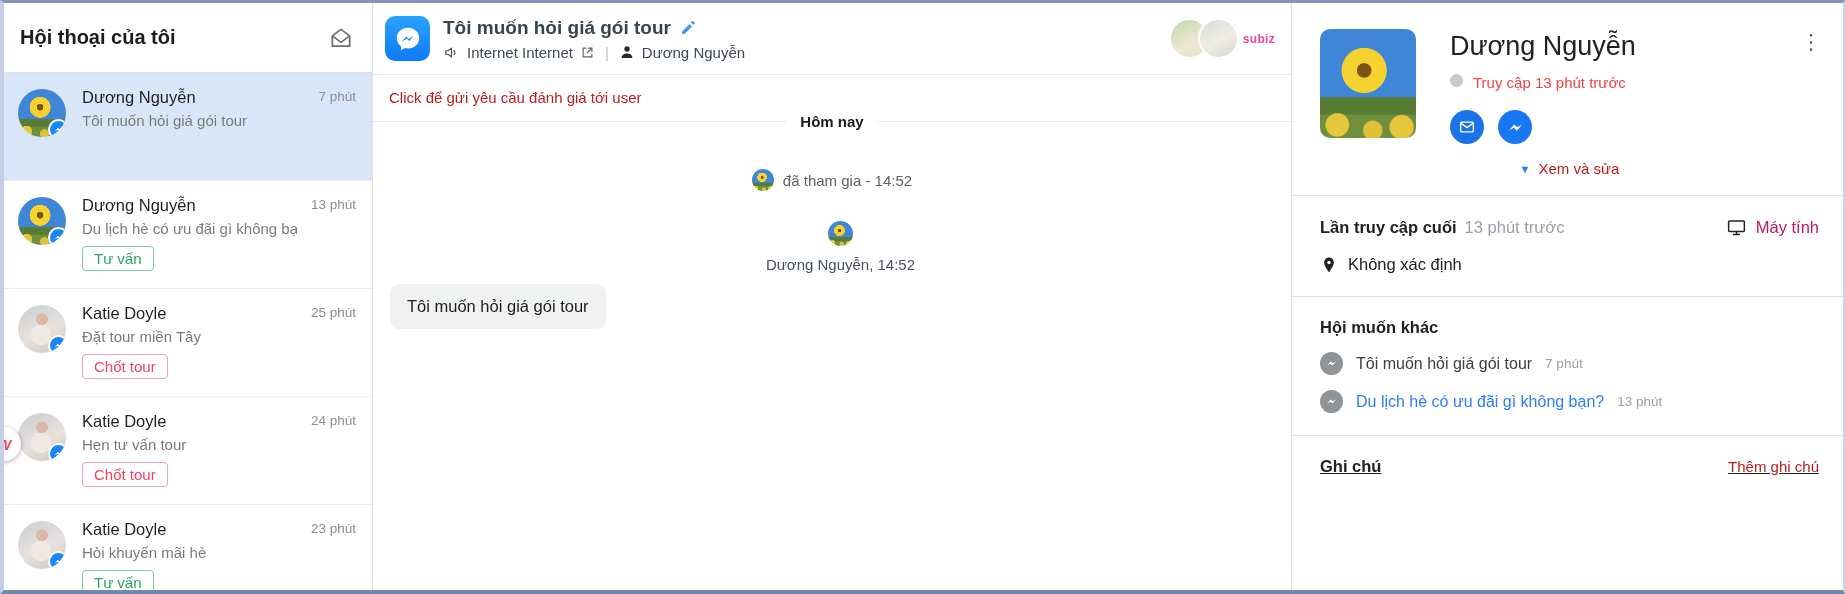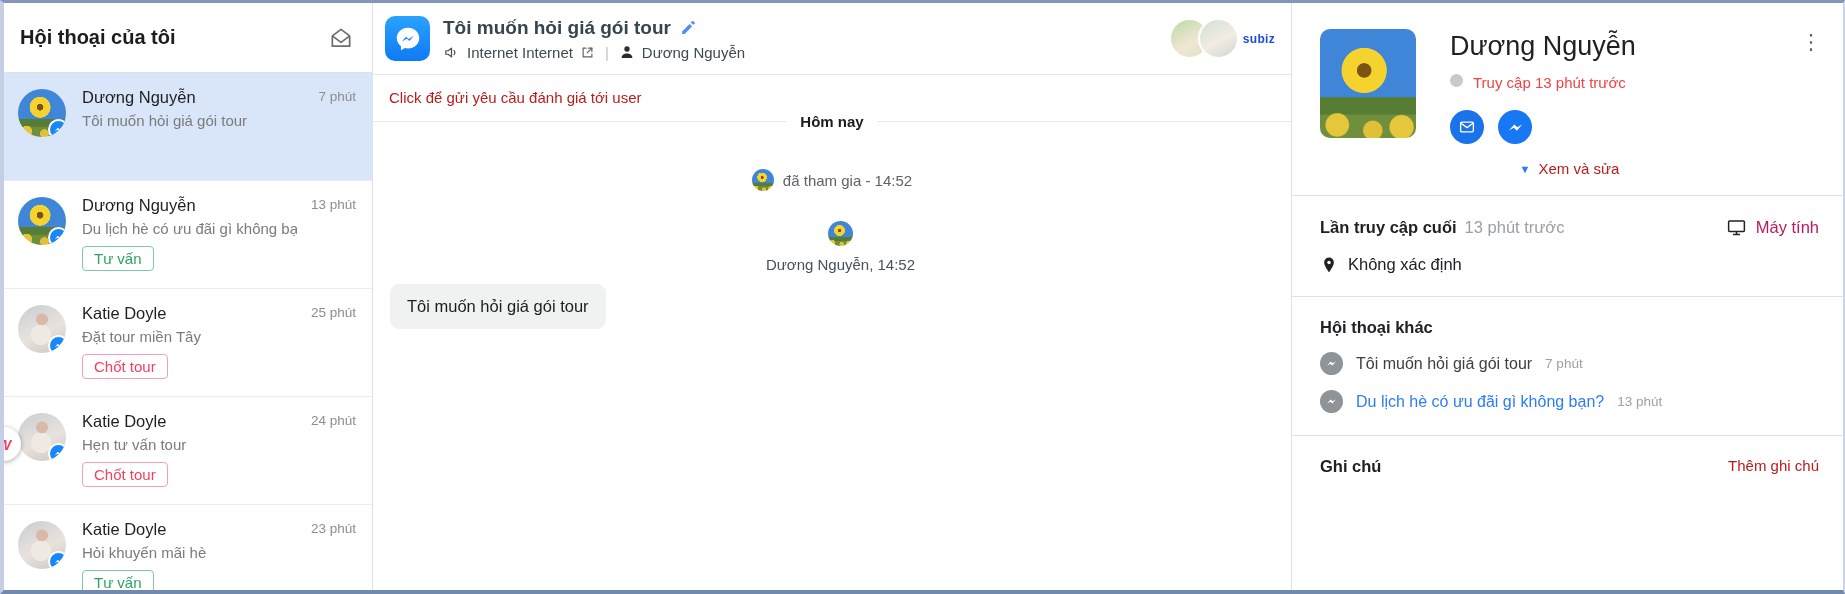--- a/index.html
+++ b/index.html
@@ -58,21 +58,21 @@
     display:flex; align-items:center; justify-content:center; flex:0 0 45px; }
   .chat-head-text { margin-left:13px; min-width:0; }
   .chat-title-row { display:flex; align-items:center; gap:9px; }
   .chat-title { font-size:19px; font-weight:700; color:#36454e; }
   .chat-sub-row { margin-top:5px; display:flex; align-items:center; gap:7px; font-size:15px; color:#3d4a52; }
   .sub-sep { color:#c3c3c3; padding:0 3px; }
   .chat-head-right { margin-left:auto; display:flex; align-items:center; }
   .agent-av { width:41px; height:41px; border-radius:50%; border:2px solid #fff; }
   .agent-av.a1 { background:linear-gradient(150deg,#bcd8a8,#f0e7d3 60%,#d8e4c2); }
   .agent-av.a2 { margin-left:-12px; background:linear-gradient(150deg,#cfe0d8,#f2ece2 55%,#cdd8cf); }
-  .brand { margin-left:4px; font-size:12px; font-weight:700; color:#1d4ed8; letter-spacing:.3px; }
+  .brand { margin-left:4px; font-size:12px; font-weight:700; color:#ec4899; letter-spacing:.3px; }
 
   .rating-row { position:relative; padding:14px 16px; border-bottom:1px solid #e8e8e8; }
   .link { color:#b91c1c; font-size:15px; cursor:pointer; text-decoration:none; }
   .date-label { position:absolute; left:50%; bottom:0; transform:translate(-50%,50%);
     background:#fff; padding:0 14px; font-size:15px; font-weight:700; color:#1c1c1c; }
 
   .join-row { margin-top:47px; display:flex; align-items:center; justify-content:center; gap:9px;
     font-size:15px; color:#5f6368; }
   .mini-av { position:relative; width:22px; height:22px; border-radius:50%; flex:0 0 22px; overflow:hidden; }
 
@@ -110,21 +110,21 @@
   .loc-row { margin-top:17px; display:flex; align-items:center; gap:10px; font-size:16.5px; color:#202124; }
 
   .section-title { font-size:16.5px; font-weight:700; color:#202124; }
   .other-row { margin-top:15px; display:flex; align-items:center; gap:13px; font-size:16px; }
   .msgr-round { width:23px; height:23px; border-radius:50%; background:#8f9499; flex:0 0 23px;
     display:flex; align-items:center; justify-content:center; }
   .other-text { color:#3c4043; }
   .other-text.is-link { color:#2d7cf7; cursor:pointer; }
   .other-time { font-size:13.5px; color:#9aa0a6; }
 
-  .notes-row { display:flex; justify-content:space-between; }
+  .notes-row { display:flex; align-items:center; justify-content:space-between;text-decoration:underline; }
 </style>
 </head>
 <body>
 
 <div class="frame">
 
   <div class="sidebar">
     <div class="sidebar-header">
       <div class="sidebar-title">Hội thoại của tôi</div>
       <span style="cursor:pointer;display:flex;">
@@ -338,21 +338,21 @@
           <svg width="18" height="18" viewBox="0 0 24 24" fill="#202124">
             <path d="M12 2a6.5 6.5 0 0 0-6.5 6.5C5.5 13 12 21.5 12 21.5s6.5-8.5 6.5-13A6.5 6.5 0 0 0 12 2z"></path>
             <circle cx="12" cy="8.6" r="2.3" fill="#fff"></circle>
           </svg>
         </span>
         <span>Không xác định</span>
       </div>
     </div>
 
     <div class="p-section">
-      <div class="section-title">Hội thoại khác</div>
+      <div class="section-title">Hội muốn khác</div>
 
       <div class="other-row">
         <span class="msgr-round">
           <svg width="13" height="13" viewBox="0 0 16 16">
               <path fill="#fff" d="M2.6 10.4 7 5.5l2.4 2.3 4-2.2-4.4 4.9L6.6 8.2z"></path>
             </svg>
         </span>
         <span class="other-text">Tôi muốn hỏi giá gói tour</span>
         <span class="other-time">7 phút</span>
       </div>

